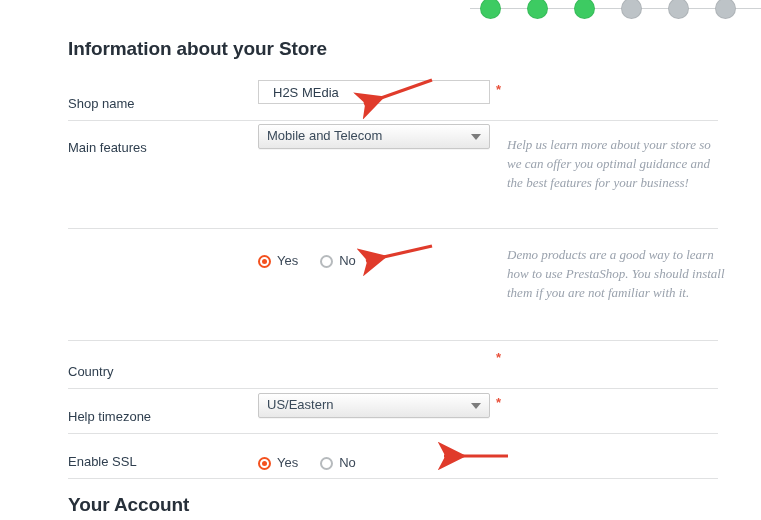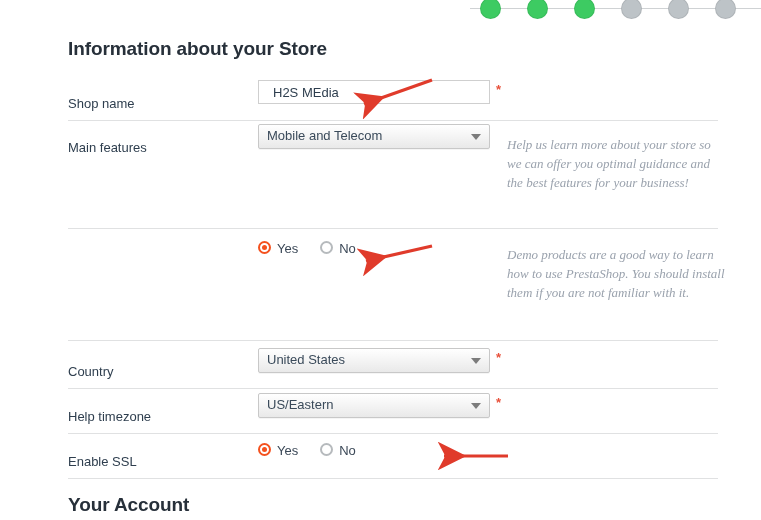--- a/index.html
+++ b/index.html
@@ -159,23 +159,24 @@
   
   .radio-group {
     position: absolute;
     left: 190px;
     top: 9px;
     display: flex;
     align-items: center;
   }
   .radio-item {
     display: flex;
-    align-items: flex-start;
+    align-items: flex-end;
     margin-right: 22px;
     cursor: default;
+    margin-top: 12px;
   }
   .radio-circle {
     width: 13px;
     height: 13px;
     border-radius: 50%;
     box-sizing: border-box;
     border: 2px solid #b6babd;
     background: #ffffff;
     margin-right: 6px;
     position: relative;
@@ -265,25 +266,20 @@
         <span class="radio-circle"></span>
         <span class="radio-label">No</span>
       </div>
     </div>
   </div>
   <div class="help-text" style="top:245px">Demo products are a good way to learn how to use PrestaShop. You should install them if you are not familiar with it.</div>
   <div class="divider" style="top:340px"></div>
 
   <div class="row" style="top:344px">
     <div class="row-label">Country</div>
-    <div class="select-wrap">
-      <div class="select-box"></div>
-      <div class="select-value">United States</div>
-      <div class="select-arrow"></div>
-    </div>
     <div class="required-star">*</div>
   </div>
   <div class="divider" style="top:388px"></div>
 
   <div class="row" style="top:389px">
     <div class="row-label">Help timezone</div>
     <div class="select-wrap">
       <div class="select-box"></div>
       <div class="select-value">US/Eastern</div>
       <div class="select-arrow"></div>

